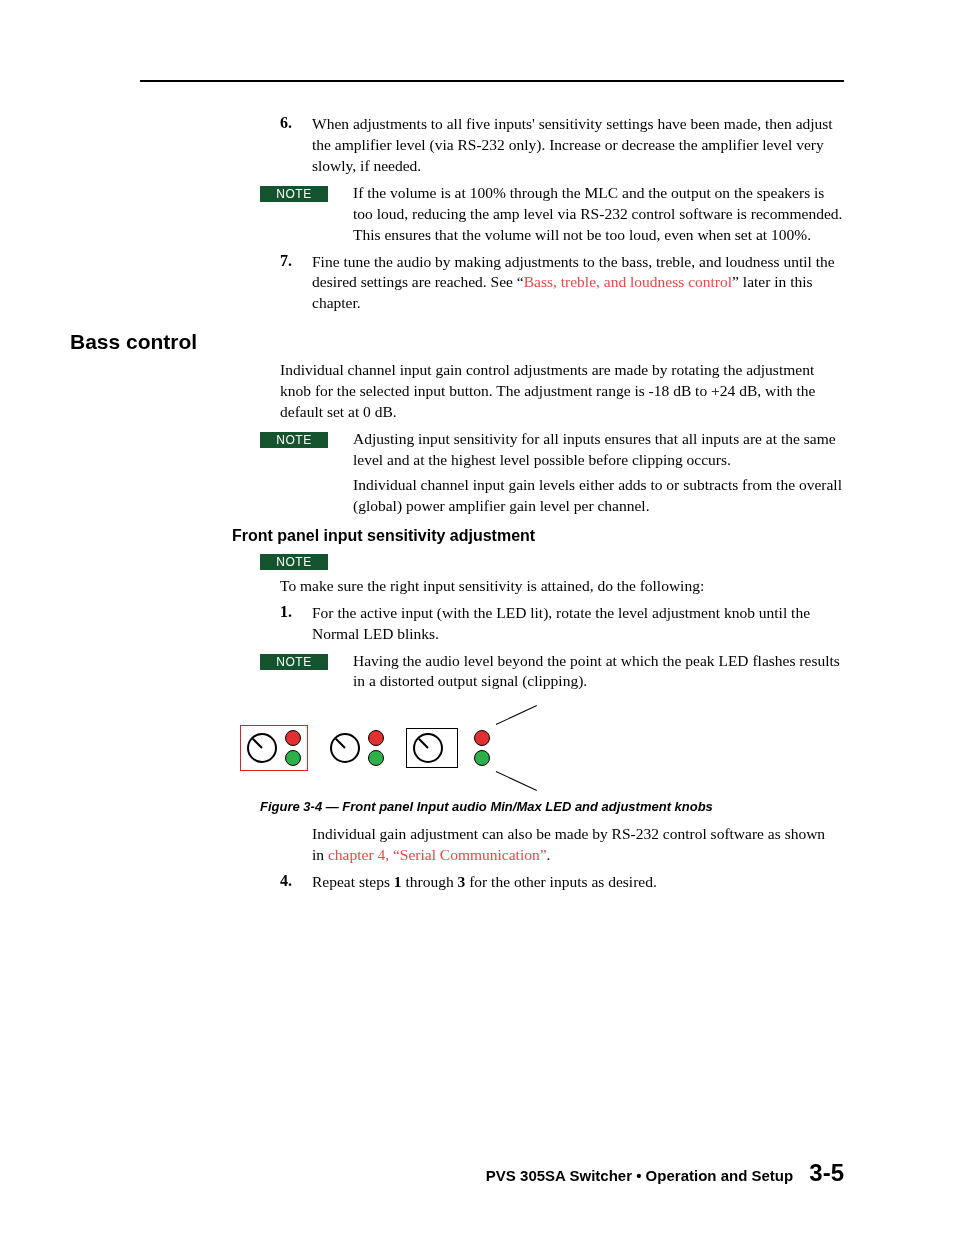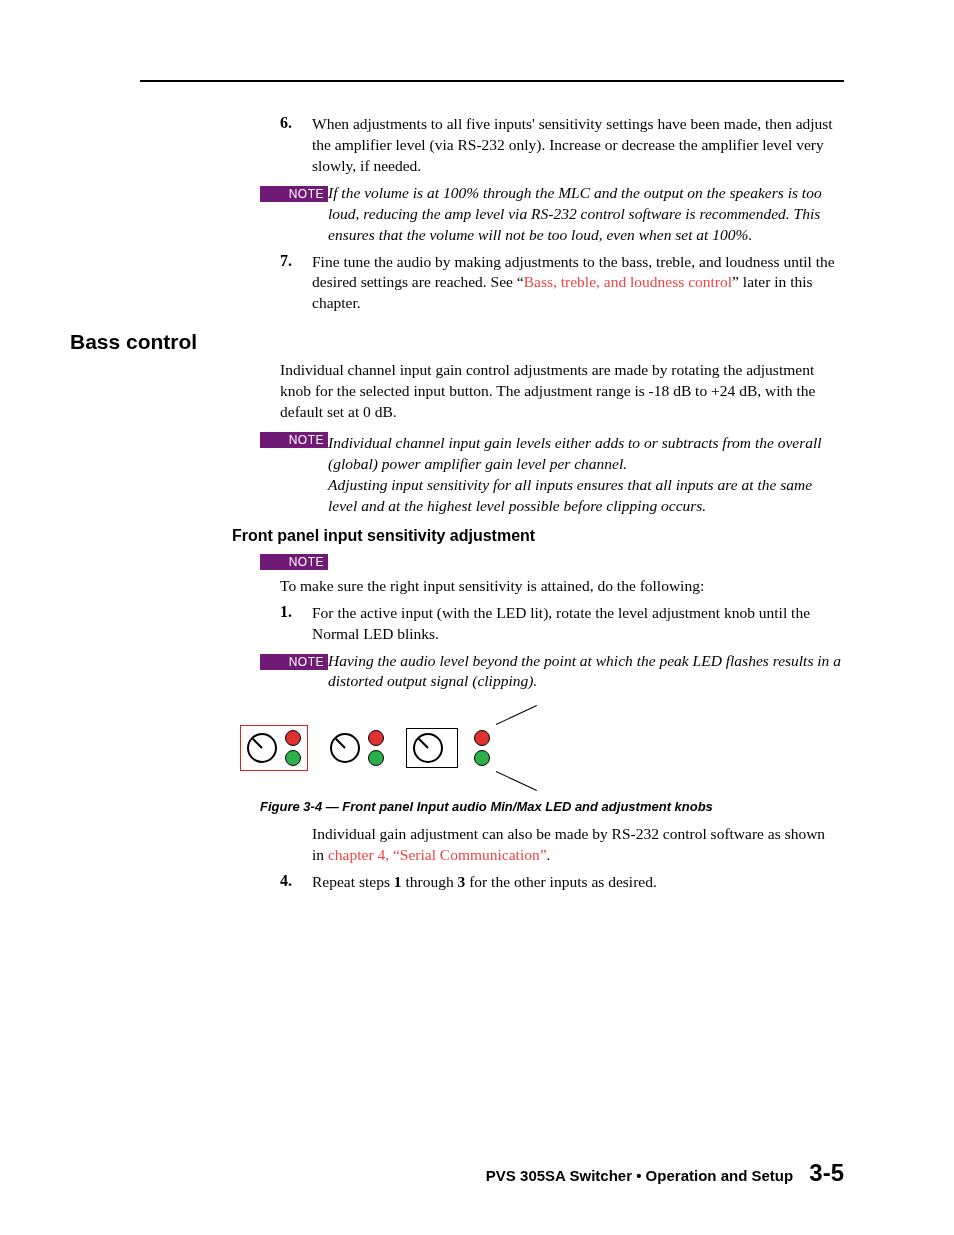--- a/index.html
+++ b/index.html
@@ -38,27 +38,26 @@
 
   .num-item { display:flex; margin:6px 0; }
   .num-item .num { width:32px; font-weight:bold; flex:0 0 32px;
     font-family:"Palatino Linotype",Palatino,Georgia,serif; }
   .num-item .txt { flex:1; }
 
   .note-block { display:flex; margin:6px 0; align-items:flex-start; }
   .note-label {
     flex:0 0 60px;
     font-family:"Arial Black",Arial,sans-serif;
-    font-size:12px; color:#fff; background:#701a75;
-    text-align:right; padding:1px 4px; margin-top:3px;
+    font-size:12px; color:#fff; background:#14532d;
+    text-align:center; padding:1px 4px; margin-top:3px;
     letter-spacing:0.5px;
   }
   .note-body {
-    font-style:italic;
-    margin-left:0; flex:1;
+    margin-left:25px; flex:1;
   }
 
   .link { color:#ef4444; cursor:pointer; }
 
   .bold-inline { font-weight:bold; }
 
   
   .figure { margin:16px 0 10px -48px; }
   .knob-set {
     display:flex; align-items:center; gap:16px;
@@ -139,22 +138,22 @@
 
   <div class="h2">Bass control</div>
 
   <div class="content">
 
     <div class="body indent">Individual channel input gain control adjustments are made by rotating the adjustment knob for the selected input button.  The adjustment range is -18 dB to +24 dB, with the default set at 0 dB.</div>
 
     <div class="note-block" style="margin-left:-20px;">
       <div class="note-label">NOTE</div>
       <div class="note-body">
+        <div>Adjusting input sensitivity for all inputs ensures that all inputs are at the same level and at the highest level possible before clipping occurs.</div>
         <div style="margin-top:4px;">Individual channel input gain levels either adds to or subtracts from the overall (global) power amplifier gain level per channel.</div>
-        <div>Adjusting input sensitivity for all inputs ensures that all inputs are at the same level and at the highest level possible before clipping occurs.</div>
       </div>
     </div>
 
     <div class="h3">Front panel input sensitivity adjustment</div>
 
     <div class="note-block" style="margin-left:-20px;">
       <div class="note-label">NOTE</div>
     </div>
 
     <div class="body indent">To make sure the right input sensitivity is attained, do the following:</div>

